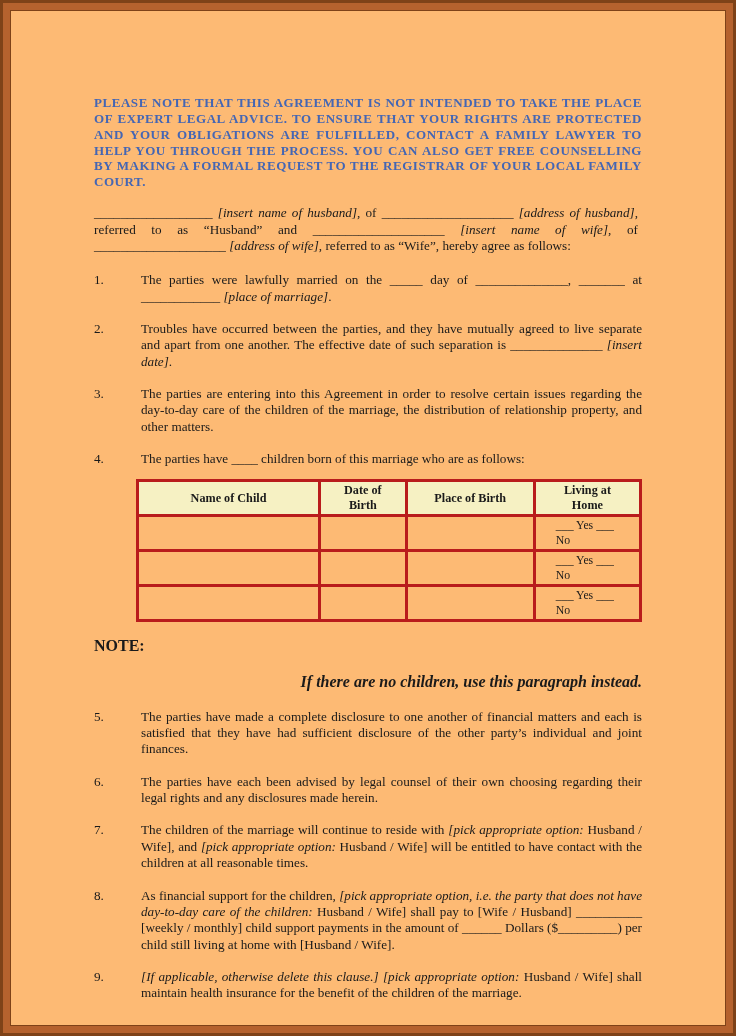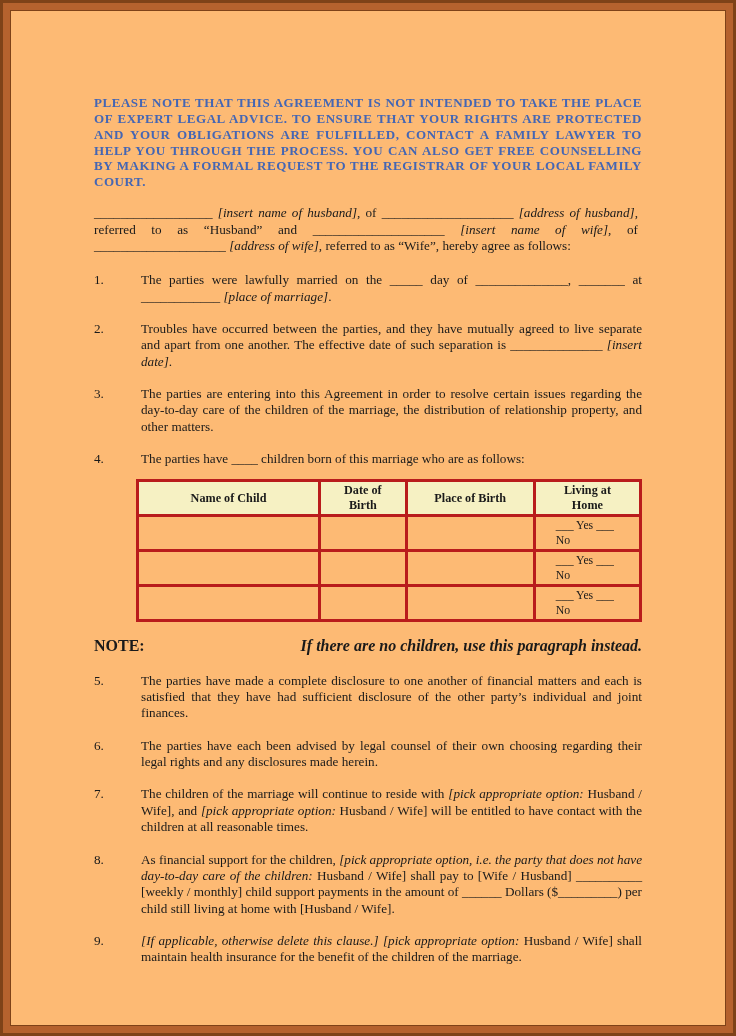--- a/index.html
+++ b/index.html
@@ -96,21 +96,21 @@
     display: flex;
     font-size: 16px;
     line-height: 1.26;
     margin: 2px 0 16px 0;
     text-align: right;
   }
   .note-label {
     flex: 0 0 47px;
     font-weight: bold;
   }
-  .note-body { flex: 1; }
+  .note-body { flex: 1; margin-top: 36px; }
   .note-instruction { font-weight: bold; font-style: italic; }
 </style>
 </head>
 <body>
 
 <div class="canvas">
   <div class="frame">
     <div class="page">
 
       <p class="notice">PLEASE NOTE THAT THIS AGREEMENT IS NOT INTENDED TO TAKE THE PLACE OF EXPERT LEGAL ADVICE. TO ENSURE THAT YOUR RIGHTS ARE PROTECTED AND YOUR OBLIGATIONS ARE FULFILLED, CONTACT A FAMILY LAWYER TO HELP YOU THROUGH THE PROCESS. YOU CAN ALSO GET FREE COUNSELLING BY MAKING A FORMAL REQUEST TO THE REGISTRAR OF YOUR LOCAL FAMILY COURT.</p>

